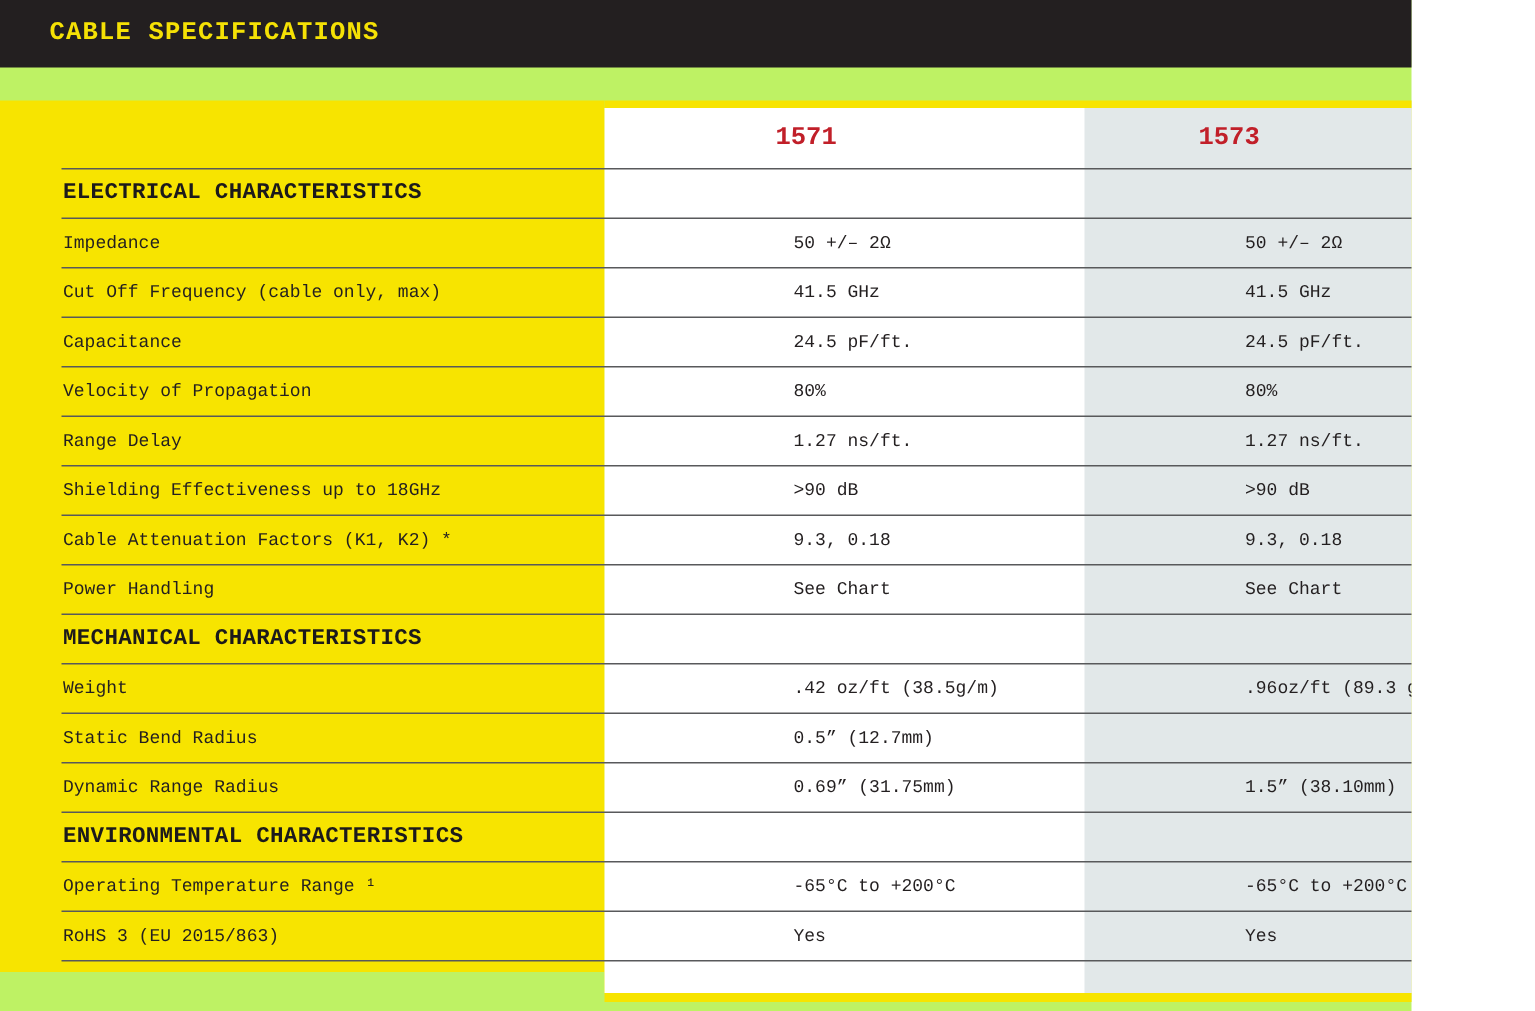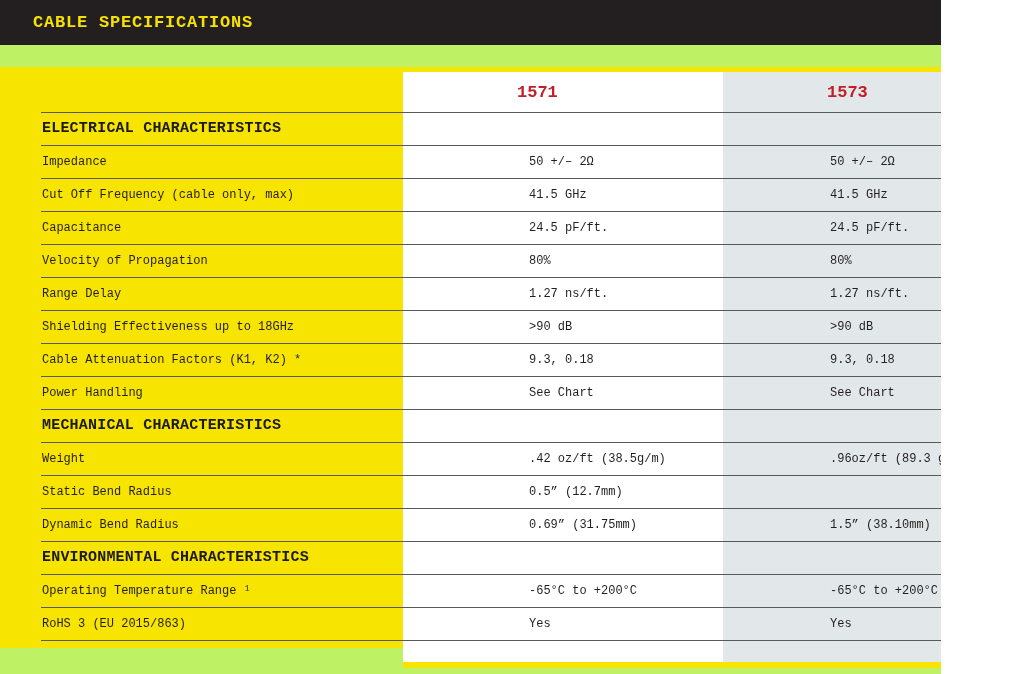--- a/index.html
+++ b/index.html
@@ -47,21 +47,21 @@
     height:32px;
     border-bottom:1px solid #58595b;
   }
   .row.colhead{height:40px;}
   .cell{
     position:absolute;top:0;bottom:0;white-space:nowrap;
     font-size:12px;line-height:32px;
   }
   .colhead .cell{line-height:42px;font-size:17px;font-weight:bold;color:#c11f29;}
   .cell.h1{left:476px;}
-  .cell.h2{left:786px;}
+  .cell.h2{left:758px;}
   .cell.lab{left:1px;}
   .cell.v1{left:488px;}
   .cell.v2{left:789px;}
   .row.section .cell.lab{
     font-weight:bold;font-size:15px;letter-spacing:.2px;color:#1c1a1b;
   }
 </style>
 </head>
 <body>
 
@@ -147,21 +147,21 @@
       <span class="cell v1">.42 oz/ft (38.5g/m)</span>
       <span class="cell v2">.96oz/ft (89.3 g/m)</span>
     </div>
 
     <div class="row">
       <span class="cell lab">Static Bend Radius</span>
       <span class="cell v1">0.5” (12.7mm)</span>
     </div>
 
     <div class="row">
-      <span class="cell lab">Dynamic Bend Radius</span>
+      <span class="cell lab">Dynamic Range Radius</span>
       <span class="cell v1">0.69” (31.75mm)</span>
       <span class="cell v2">1.5” (38.10mm)</span>
     </div>
 
     <div class="row section">
       <span class="cell lab">ENVIRONMENTAL CHARACTERISTICS</span>
     </div>
 
     <div class="row">
       <span class="cell lab">Operating Temperature Range ¹</span>

